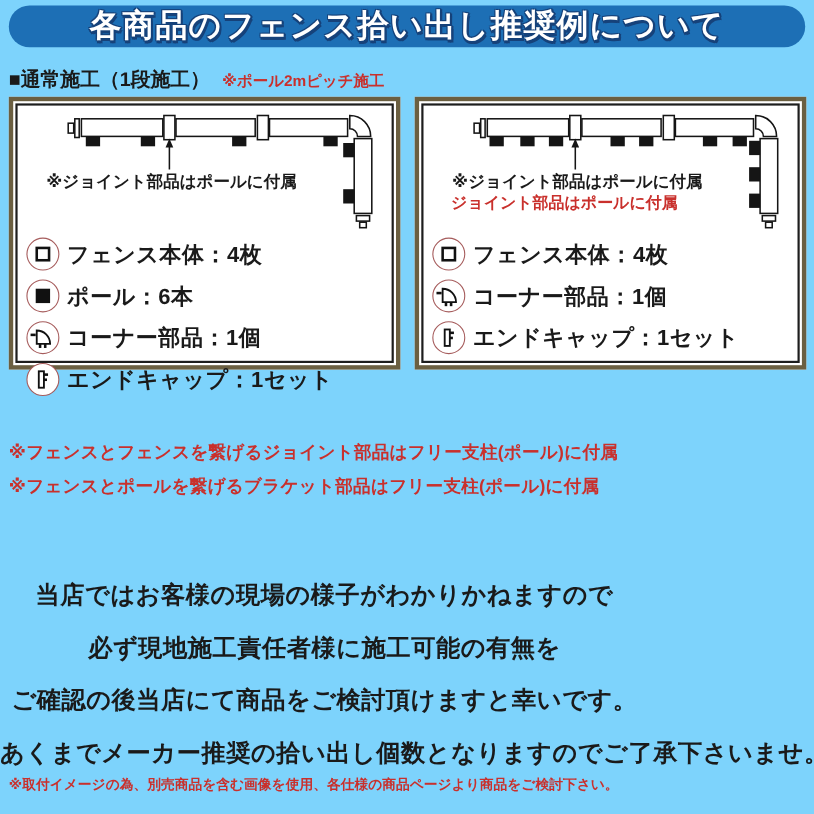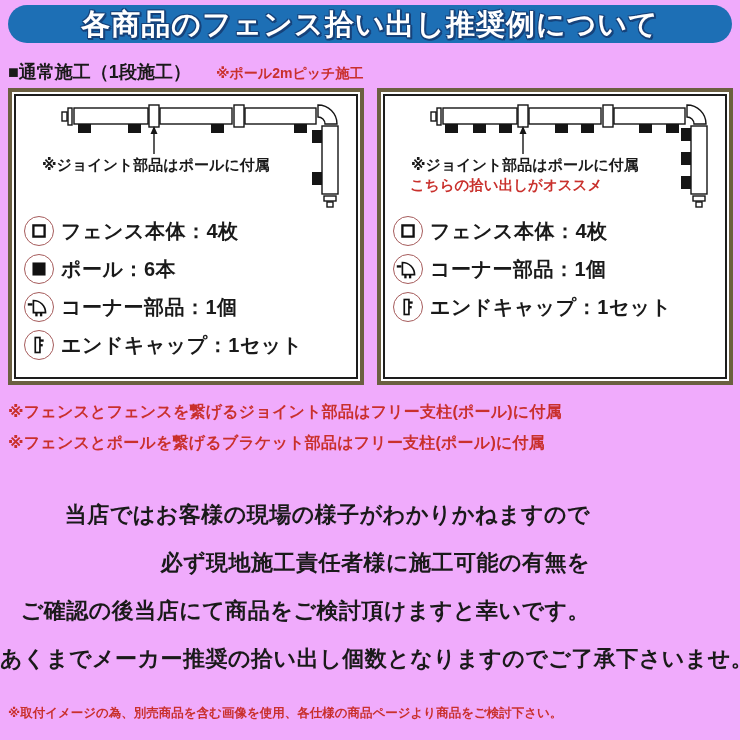--- a/index.html
+++ b/index.html
@@ -3,57 +3,57 @@
 <meta charset="utf-8">
 <style>
   :root{
     --title-bg:#1d6fb5; --title-text:#ffffff; --title-outline:#16427a;
     --panel-border:#6b5f41; --accent-red:#c9302c; --icon-circle:#a65c5c;
     --text-black:#1a1a1a;
   }
   *{margin:0;padding:0;box-sizing:border-box;}
   html,body{background:#fff;}
   body{font-family:"Liberation Sans","DejaVu Sans",sans-serif;color:var(--text-black);}
-  .stage{position:relative;width:740px;height:740px;background:#f0abfc;overflow:hidden;}
+  .stage{position:relative;width:740px;height:740px;background:#7dd3fc;overflow:hidden;}
 
   .title-bar{
     position:absolute;top:5px;left:8px;width:724px;height:38px;
     background:var(--title-bg);border-radius:19px;
     color:var(--title-text);font-size:29px;font-weight:800;
     text-align:center;line-height:38px;letter-spacing:1px;
     text-shadow:2px 2px 0 var(--title-outline),-1px -1px 0 var(--title-outline),
       1px -1px 0 var(--title-outline),-1px 1px 0 var(--title-outline),
       2px 0 0 var(--title-outline),0 2px 0 var(--title-outline);
   }
 
   .hdr{position:absolute;top:60px;font-weight:800;font-size:18px;white-space:nowrap;}
   .hdr-left{left:8px;} .hdr-right{left:377px;}
-  .hdr-red{color:var(--accent-red);font-size:14px;margin-left:20px;font-weight:800;}
-
-  .panel{position:absolute;top:88px;width:356px;height:297px;
+  .hdr-red{color:var(--accent-red);font-size:14px;margin-left:6px;font-weight:800;}
+
+  .panel{position:absolute;top:88px;width:356px;height:248px;
     border:4px solid var(--panel-border);background:#fff;padding:2px;}
   .panel-left{left:8px;} .panel-right{left:377px;}
   .panel-inner{width:100%;height:100%;border:2px solid #1d1d1d;position:relative;}
 
   .diagram{position:absolute;top:4px;left:2px;width:336px;height:122px;}
   .joint-note{position:absolute;top:56px;left:24px;font-size:15px;font-weight:800;white-space:nowrap;}
   .recommend-note{position:absolute;top:76px;left:10px;color:var(--accent-red);
     font-size:14.5px;font-weight:800;line-height:19px;white-space:nowrap;}
   .recommend-note .l2{padding-left:13px;}
 
   .items{position:absolute;top:120px;left:8px;}
   .item-row{display:flex;align-items:center;height:30px;margin-bottom:8px;}
   .circle{width:30px;height:30px;border:1.5px solid var(--icon-circle);border-radius:50%;
     display:inline-flex;align-items:center;justify-content:center;flex:0 0 30px;background:#fff;}
   .item-label{font-size:20px;font-weight:800;margin-left:7px;letter-spacing:0.5px;white-space:nowrap;}
 
   .red-notes{position:absolute;top:396px;left:8px;color:var(--accent-red);
     font-size:16px;font-weight:800;line-height:31px;white-space:nowrap;letter-spacing:0.2px;}
 
-  .disclaimer{position:absolute;top:503px;left:0;width:590px;text-align:right;
+  .disclaimer{position:absolute;top:529px;left:0;width:590px;text-align:center;
     font-size:22px;font-weight:800;letter-spacing:0.5px;}
   .disclaimer div{line-height:23px;margin-bottom:25px;white-space:nowrap;}
 
   .footnote{position:absolute;top:705px;left:8px;color:var(--accent-red);
     font-size:12.5px;font-weight:700;white-space:nowrap;}
 
   svg{display:block;}
 </style>
 </head>
 <body>
@@ -166,21 +166,21 @@
             <path d="M300,5 A19,19 0 0 1 319,24 L307,24 A7,7 0 0 0 300,17 Z"></path>
             <rect x="304" y="26" width="16" height="68"></rect>
             <rect x="306" y="96" width="12" height="5"></rect>
             <rect x="309" y="102" width="6" height="5"></rect>
           </g>
           <line x1="136" y1="32" x2="136" y2="54" stroke="#151515" stroke-width="1.4"></line>
           <polygon points="136,26 132.5,34 139.5,34" fill="#151515"></polygon>
         </svg>
         <div class="joint-note">※ジョイント部品はポールに付属</div>
         <div class="recommend-note">
-          <div class="l2">こちらの拾い出しがオススメ</div>
+          <div class="l2">ジョイント部品はポールに付属</div>
         </div>
       </div>
       <div class="items">
         <div class="item-row">
           <span class="circle">
             <svg viewBox="0 0 30 30" width="30" height="30">
                 <rect x="9" y="9" width="12" height="12" fill="#fff" stroke="#111" stroke-width="2.5"></rect>
               </svg>
           </span>
           <span class="item-label">フェンス本体：4枚</span>

